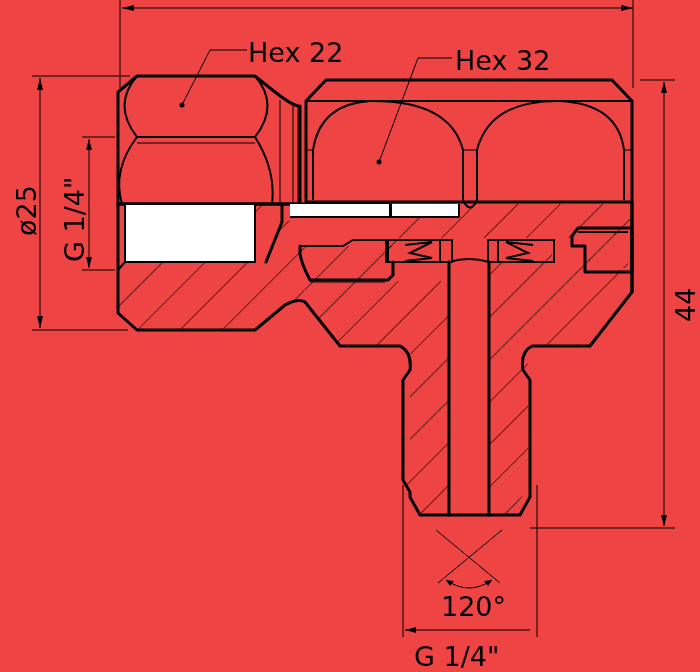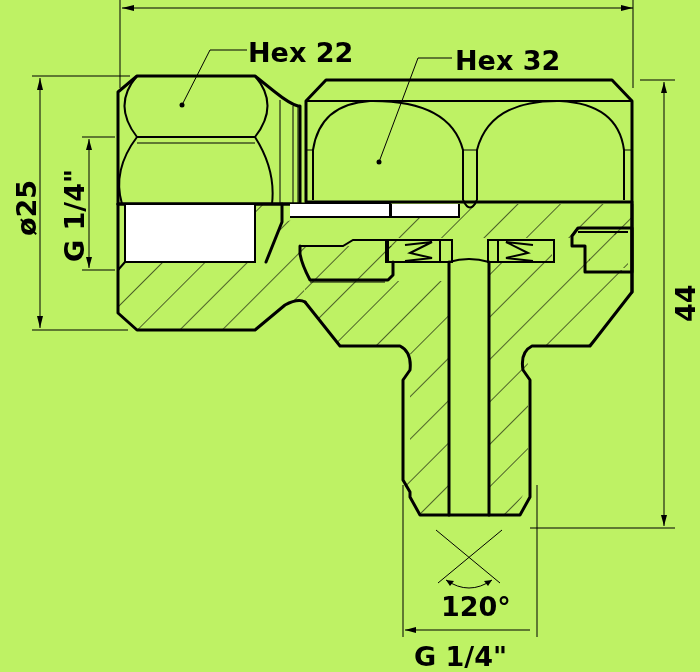--- a/index.html
+++ b/index.html
@@ -1,16 +1,16 @@
 <!DOCTYPE html>
 <html><head>
 <meta charset="utf-8">
 <style>
   html, body { margin:0; padding:0; background:#ffffff; }
-  .canvas { position:relative; width:700px; height:672px; overflow:hidden; background:#bef264;font-weight:bold; }
+  .canvas { position:relative; width:700px; height:672px; overflow:hidden; background:#ef4444; }
   svg { position:absolute; left:0; top:0; }
   .thick { stroke:#000; stroke-width:3; fill:none; stroke-linejoin:round; stroke-linecap:round; }
   .med { stroke:#000; stroke-width:2; fill:none; }
   .thin { stroke:#000; stroke-width:1; fill:none; }
   .lbl { font-family:"DejaVu Sans", sans-serif; font-size:27px; fill:#000; }
 </style>
 </head>
 <body>
 
 <div class="canvas">

